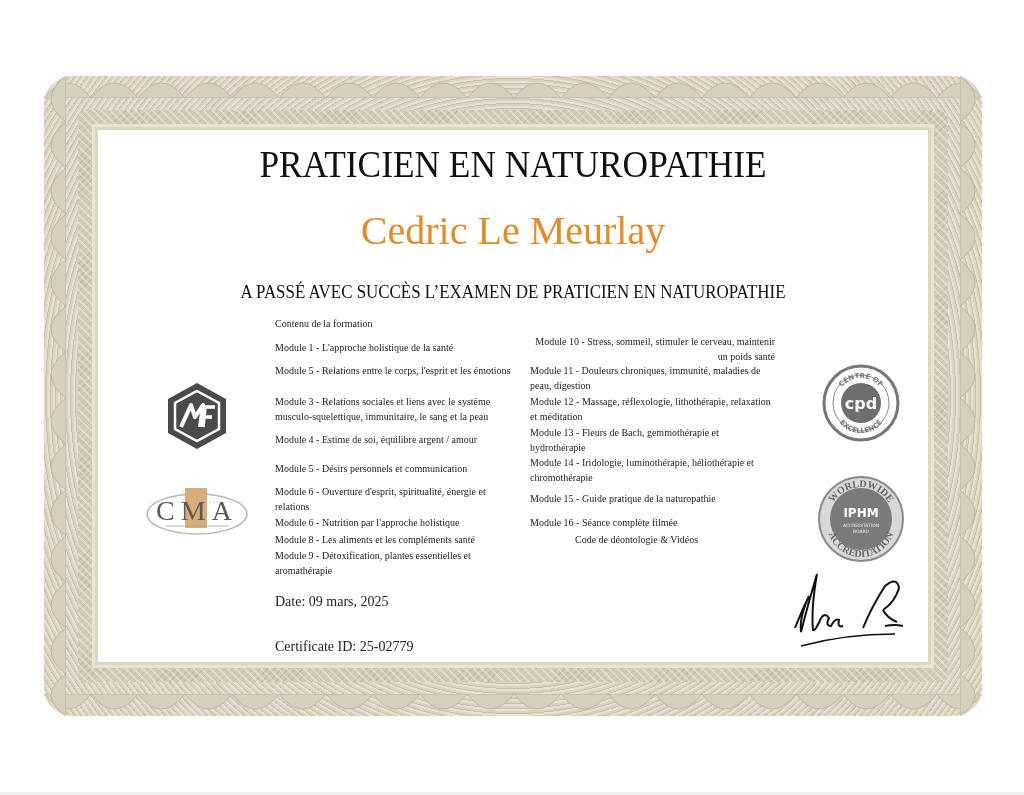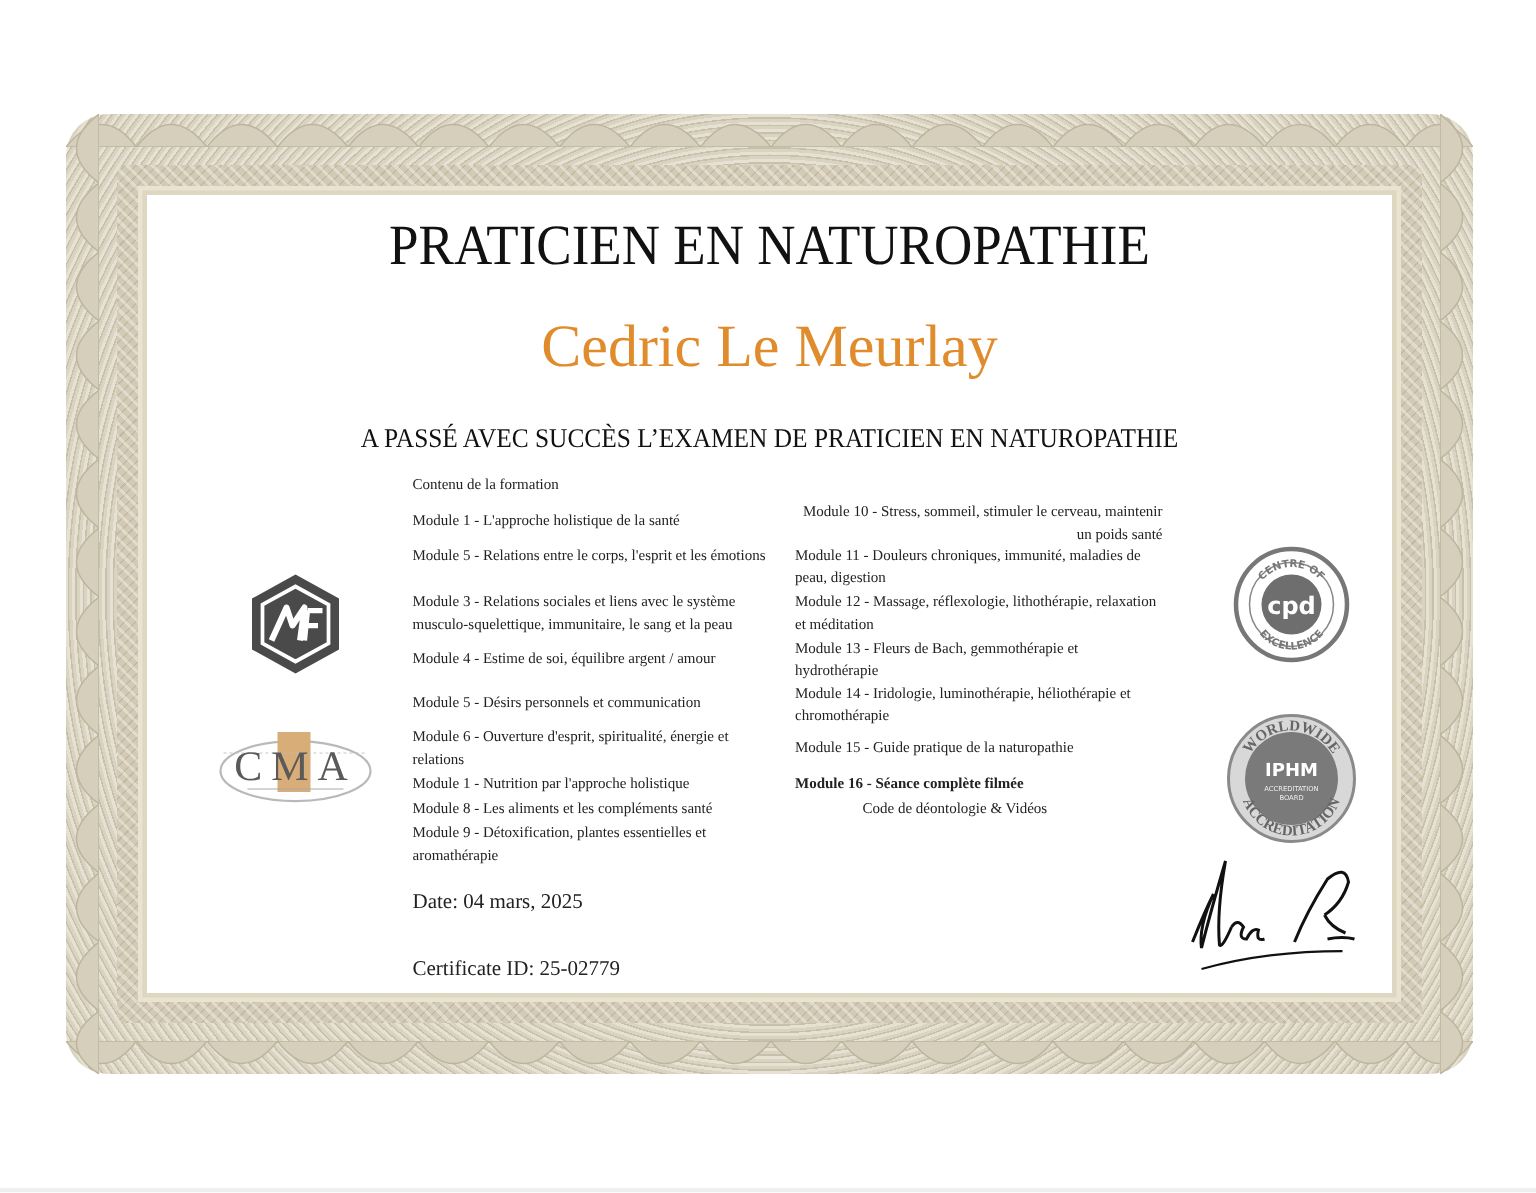--- a/index.html
+++ b/index.html
@@ -112,34 +112,34 @@
 <div class="subtitle">A PASSÉ AVEC SUCCÈS L’EXAMEN DE PRATICIEN EN NATUROPATHIE</div>
 
 <div class="content-label">Contenu de la formation</div>
 
 <div class="module" style="left:275px; top:340px;">Module 1 - L'approche holistique de la santé</div>
 <div class="module" style="left:275px; top:363px;">Module 5 - Relations entre le corps, l'esprit et les émotions</div>
 <div class="module" style="left:275px; top:394px; width:250px;">Module 3 - Relations sociales et liens avec le système musculo-squelettique, immunitaire, le sang et la peau</div>
 <div class="module" style="left:275px; top:432px; width:250px;">Module 4 - Estime de soi, équilibre argent / amour</div>
 <div class="module" style="left:275px; top:461px;">Module 5 - Désirs personnels et communication</div>
 <div class="module" style="left:275px; top:484px;">Module 6 - Ouverture d'esprit, spiritualité, énergie et relations</div>
-<div class="module" style="left:275px; top:515px;">Module 1 - Nutrition par l'approche holistique</div>
+<div class="module" style="left:275px; top:515px;">Module 6 - Nutrition par l'approche holistique</div>
 <div class="module" style="left:275px; top:532px;">Module 8 - Les aliments et les compléments santé</div>
 <div class="module" style="left:275px; top:548px;">Module 9 - Détoxification, plantes essentielles et aromathérapie</div>
 
 <div class="module" style="left:530px; top:334px;text-align:right;">Module 10 - Stress, sommeil, stimuler le cerveau, maintenir un poids santé</div>
 <div class="module" style="left:530px; top:363px;">Module 11 - Douleurs chroniques, immunité, maladies de peau, digestion</div>
 <div class="module" style="left:530px; top:394px;">Module 12 - Massage, réflexologie, lithothérapie, relaxation et méditation</div>
 <div class="module" style="left:530px; top:425px;">Module 13 - Fleurs de Bach, gemmothérapie et hydrothérapie</div>
 <div class="module" style="left:530px; top:455px;">Module 14 - Iridologie, luminothérapie, héliothérapie et chromothérapie</div>
 <div class="module" style="left:530px; top:491px;">Module 15 - Guide pratique de la naturopathie</div>
-<div class="module" style="left:530px; top:515px;font-weight:bold;">Module 16 - Séance complète filmée</div>
+<div class="module" style="left:530px; top:515px;">Module 16 - Séance complète filmée</div>
 <div class="module" style="left:530px; top:532px;margin-left:45px;">Code de déontologie &amp; Vidéos</div>
 
-<div class="date">Date: 04 mars, 2025</div>
+<div class="date">Date: 09 mars, 2025</div>
 <div class="cert-id">Certificate ID:  25-02779</div>
 
 <svg class="logo mf-logo" viewBox="0 0 64 70">
   <polygon points="32,2 61,18 61,52 32,68 3,52 3,18" fill="#4a4a4a"></polygon>
   <polygon points="32,10 54,22 54,48 32,60 10,48 10,22" fill="none" stroke="#ffffff" stroke-width="2.5"></polygon>
   <path d="M16,46 L26,24 L30,36 L38,24 L35,46" fill="none" stroke="#ffffff" stroke-width="4" stroke-linejoin="round"></path>
   <path d="M40,26 L50,26 M40,26 L38,46 M39,36 L47,36" fill="none" stroke="#ffffff" stroke-width="3.5"></path>
 </svg>
 
 <svg class="logo cma-logo" viewBox="0 0 104 52">

